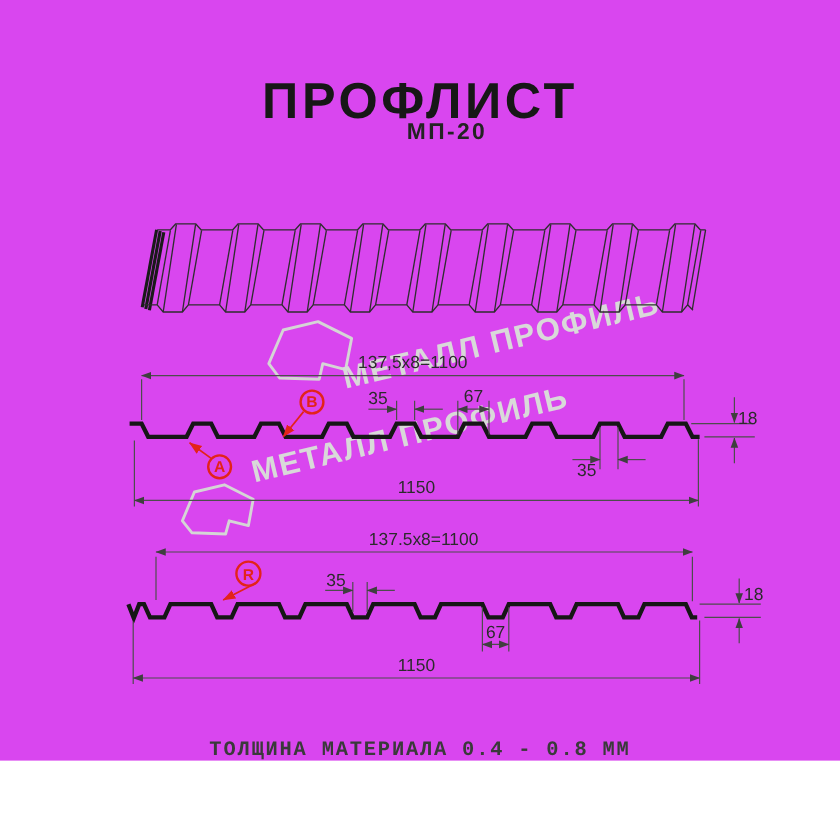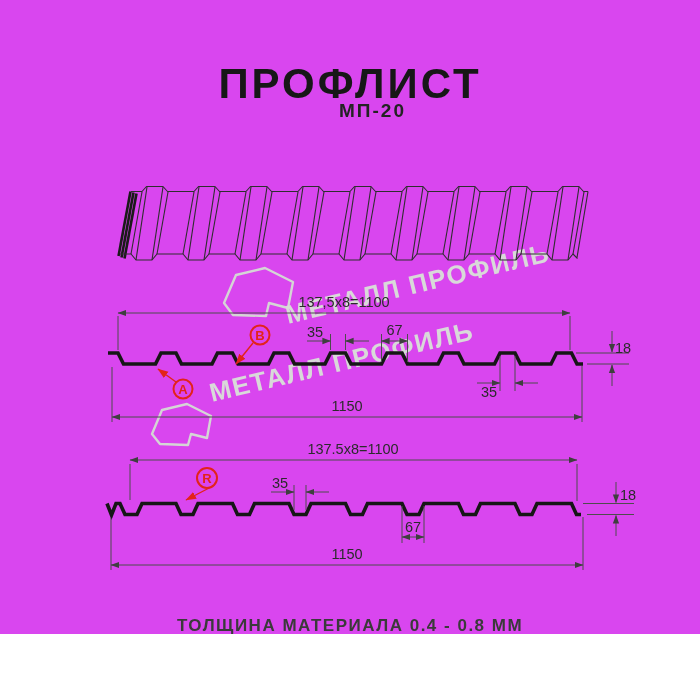--- a/index.html
+++ b/index.html
@@ -3,21 +3,21 @@
 <meta charset="utf-8">
 <style>
   html,body{margin:0;padding:0;background:#fff;}
   .canvas{position:relative;width:700px;height:634px;background:#d946ef;overflow:hidden;
           font-family:"Liberation Sans",sans-serif;}
   .title{position:absolute;top:60px;left:0;right:0;text-align:center;
          font-size:42px;font-weight:700;letter-spacing:3px;color:#171717;}
   .subtitle{position:absolute;top:100px;left:0;right:0;text-align:center;
          font-size:19px;font-weight:700;letter-spacing:2px;color:#232323;margin-left:45px;}
   .caption{position:absolute;top:616px;left:0;right:0;text-align:center;
-         font-size:17px;font-weight:700;letter-spacing:1.5px;color:#3a3a3a;}
+         font-size:17px;font-weight:700;letter-spacing:1.5px;color:#3a3a3a;font-family:Liberation Mono, monospace;}
   svg{position:absolute;left:0;top:0;}
   .thick{stroke:#161616;stroke-width:3.6;fill:none;stroke-linejoin:miter;}
   .dim{stroke:#4d4d4d;stroke-width:1;fill:none;}
   .red{stroke:#e3231a;stroke-width:1.4;fill:none;}
   .redc{stroke:#e3231a;stroke-width:2;fill:none;}
   .sheet-ln{stroke:#2e2e2e;stroke-width:1.1;fill:none;stroke-linejoin:round;}
   .cap{stroke:#1a1a1a;stroke-width:2.6;}
   .wm-logo{stroke:#d5d5d5;stroke-width:2.4;fill:none;stroke-linejoin:round;}
   text.dim-t{font-family:"Liberation Sans",sans-serif;font-size:14.5px;fill:#2b2b2b;}
   text.lbl{font-family:"Liberation Sans",sans-serif;font-size:13px;font-weight:700;fill:#e3231a;}

